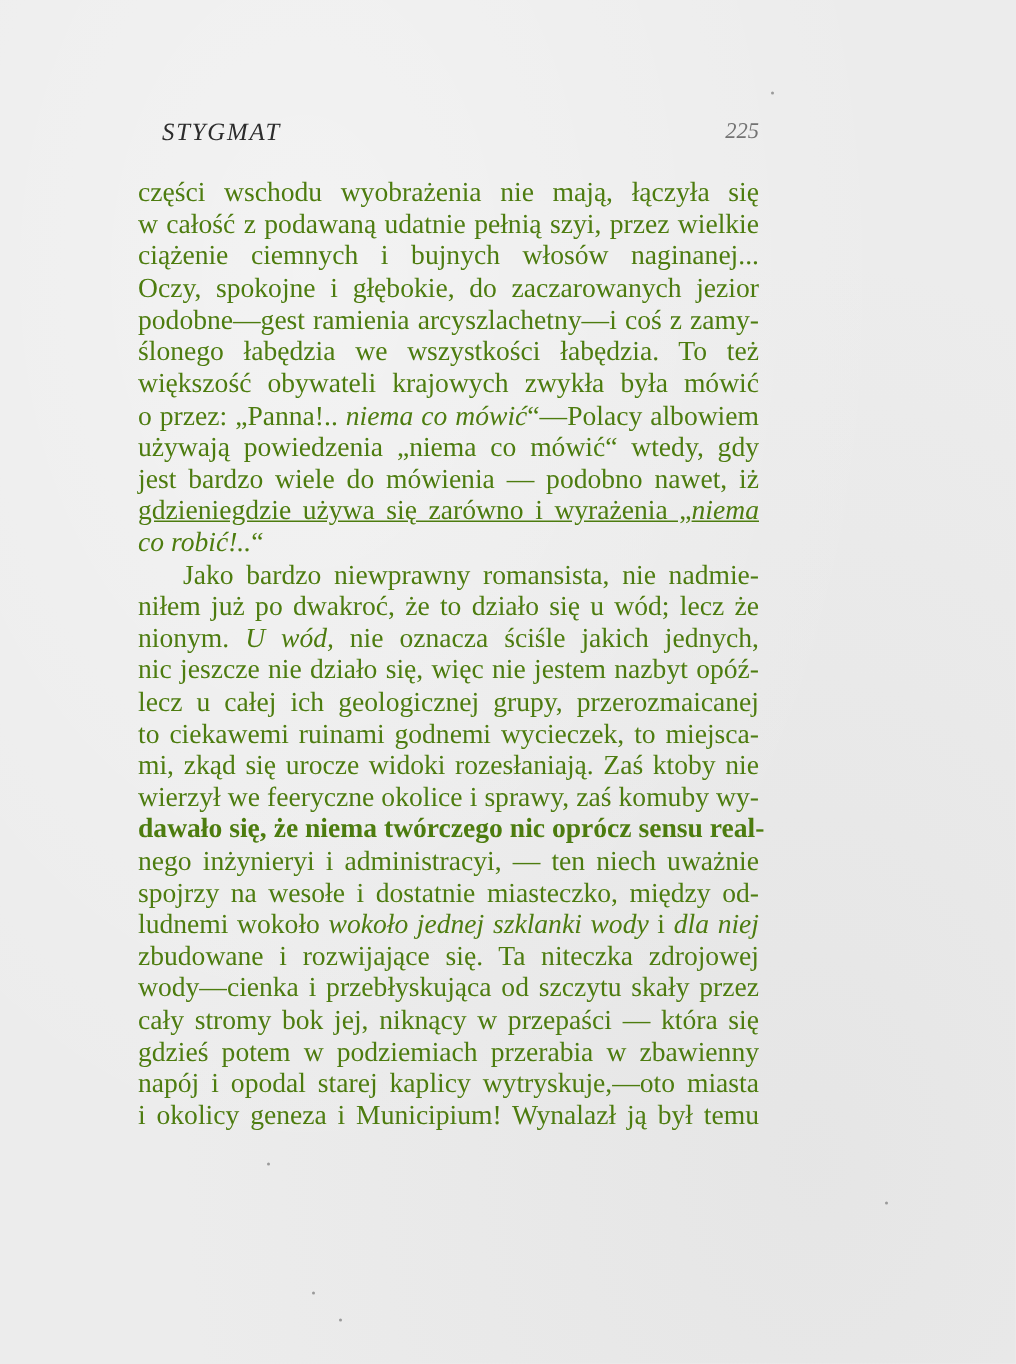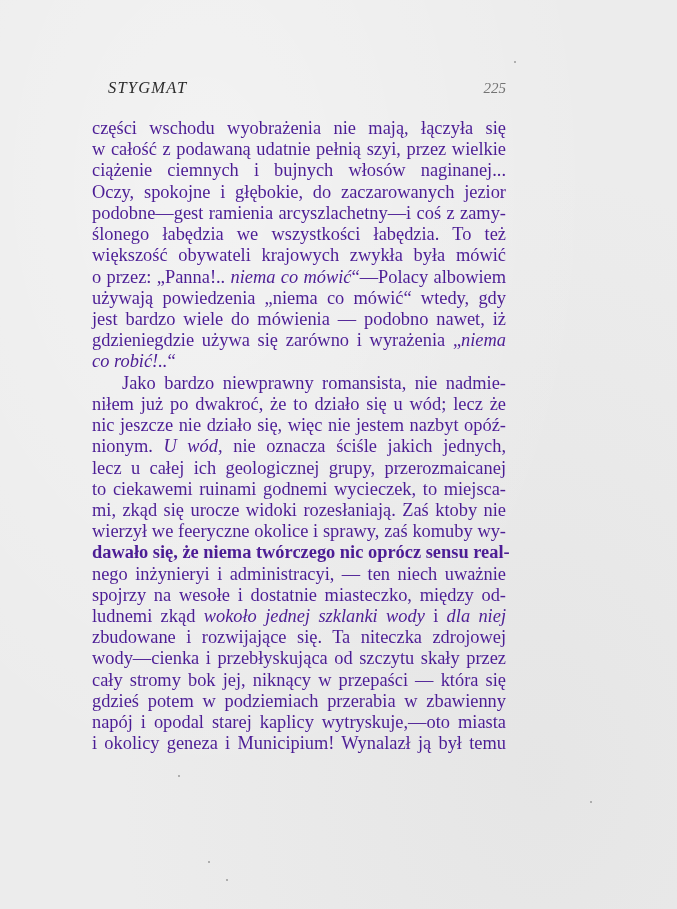--- a/index.html
+++ b/index.html
@@ -54,21 +54,21 @@
       width: 414px;
     }
     .line {
       display: block;
       height: 23.55px;
       line-height: 23.55px;
       font-size: 18.4px;
       white-space: nowrap;
       text-align: justify;
       text-align-last: justify;
-      color: #4c1d95;
+      color: #4d7c0f;
     }
     .line.last {
       text-align-last: left;
     }
     .line.indent {
       padding-left: 30px;
     }
     .line i {
       font-style: italic;
     }
@@ -93,34 +93,34 @@
       <div class="line" style="height: 21.2333px; line-height: 21.2333px;"><span>części wschodu wyobrażenia nie mają, łączyła się</span></div>
       <div class="line" style="height: 21.2333px; line-height: 21.2333px;"><span>w całość z podawaną udatnie pełnią szyi, przez wielkie</span></div>
       <div class="line" style="height: 21.2333px; line-height: 21.2333px;"><span>ciążenie ciemnych i bujnych włosów naginanej...</span></div>
       <div class="line" style="height: 21.2333px; line-height: 21.2333px;"><span>Oczy, spokojne i głębokie, do zaczarowanych jezior</span></div>
       <div class="line" style="height: 21.2333px; line-height: 21.2333px;"><span>podobne—gest ramienia arcyszlachetny—i coś z zamy-</span></div>
       <div class="line" style="height: 21.2333px; line-height: 21.2333px;"><span>ślonego łabędzia we wszystkości łabędzia. To też</span></div>
       <div class="line" style="height: 21.2333px; line-height: 21.2333px;"><span>większość obywateli krajowych zwykła była mówić</span></div>
       <div class="line" style="height: 21.2333px; line-height: 21.2333px;"><span>o przez: „Panna!.. </span><i>niema co mówić</i><span>“—Polacy albowiem</span></div>
       <div class="line" style="height: 21.2333px; line-height: 21.2333px;"><span>używają powiedzenia „niema co mówić“ wtedy, gdy</span></div>
       <div class="line" style="height: 21.2333px; line-height: 21.2333px;"><span>jest bardzo wiele do mówienia — podobno nawet, iż</span></div>
-      <div class="line" style="height: 21.2333px; line-height: 21.2333px;"><span>gdzieniegdzie używa się zarówno i wyrażenia „</span><i>niema</i></div>
+      <div class="line" style="height: 21.2333px; line-height: 21.2333px; text-decoration: underline;"><span>gdzieniegdzie używa się zarówno i wyrażenia „</span><i>niema</i></div>
       <div class="line last" style="height: 21.2333px; line-height: 21.2333px;"><i>co robić!..</i><span>“</span></div>
       <div class="line indent" style="height: 21.2333px; line-height: 21.2333px;"><span>Jako bardzo niewprawny romansista, nie nadmie-</span></div>
       <div class="line" style="height: 21.2333px; line-height: 21.2333px;"><span>niłem już po dwakroć, że to działo się u wód; lecz że</span></div>
+      <div class="line" style="height: 21.2333px; line-height: 21.2333px;"><span>nionym. </span><i>U wód,</i><span> nie oznacza ściśle jakich jednych,</span></div>
       <div class="line" style="height: 21.2333px; line-height: 21.2333px;"><span>nic jeszcze nie działo się, więc nie jestem nazbyt opóź-</span></div>
-      <div class="line" style="height: 21.2333px; line-height: 21.2333px;"><span>nionym. </span><i>U wód,</i><span> nie oznacza ściśle jakich jednych,</span></div>
       <div class="line" style="height: 21.2333px; line-height: 21.2333px;"><span>lecz u całej ich geologicznej grupy, przerozmaicanej</span></div>
       <div class="line" style="height: 21.2333px; line-height: 21.2333px;"><span>to ciekawemi ruinami godnemi wycieczek, to miejsca-</span></div>
       <div class="line" style="height: 21.2333px; line-height: 21.2333px;"><span>mi, zkąd się urocze widoki rozesłaniają. Zaś ktoby nie</span></div>
       <div class="line" style="height: 21.2333px; line-height: 21.2333px;"><span>wierzył we feeryczne okolice i sprawy, zaś komuby wy-</span></div>
       <div class="line" style="height: 21.2333px; line-height: 21.2333px; font-weight: bold;"><span>dawało się, że niema twórczego nic oprócz sensu real-</span></div>
       <div class="line" style="height: 21.2333px; line-height: 21.2333px;"><span>nego inżynieryi i administracyi, — ten niech uważnie</span></div>
       <div class="line" style="height: 21.2333px; line-height: 21.2333px;"><span>spojrzy na wesołe i dostatnie miasteczko, między od-</span></div>
-      <div class="line" style="height: 21.2333px; line-height: 21.2333px;"><span>ludnemi zkąd </span><i>wokoło jednej szklanki wody</i><span> i </span><i>dla niej</i></div>
+      <div class="line" style="height: 21.2333px; line-height: 21.2333px;"><span>ludnemi wokoło </span><i>wokoło jednej szklanki wody</i><span> i </span><i>dla niej</i></div>
       <div class="line" style="height: 21.2333px; line-height: 21.2333px;"><span>zbudowane i rozwijające się. Ta niteczka zdrojowej</span></div>
       <div class="line" style="height: 21.2333px; line-height: 21.2333px;"><span>wody—cienka i przebłyskująca od szczytu skały przez</span></div>
       <div class="line" style="height: 21.2333px; line-height: 21.2333px;"><span>cały stromy bok jej, niknący w przepaści — która się</span></div>
       <div class="line" style="height: 21.2333px; line-height: 21.2333px;"><span>gdzieś potem w podziemiach przerabia w zbawienny</span></div>
       <div class="line" style="height: 21.2333px; line-height: 21.2333px;"><span>napój i opodal starej kaplicy wytryskuje,—oto miasta</span></div>
       <div class="line" style="height: 21.2333px; line-height: 21.2333px;"><span>i okolicy geneza i Municipium! Wynalazł ją był temu</span></div>
     </div>
 
   <span class="speck" style="left:178px; top:775px;"></span>
   <span class="speck" style="left:590px; top:801px;"></span>

